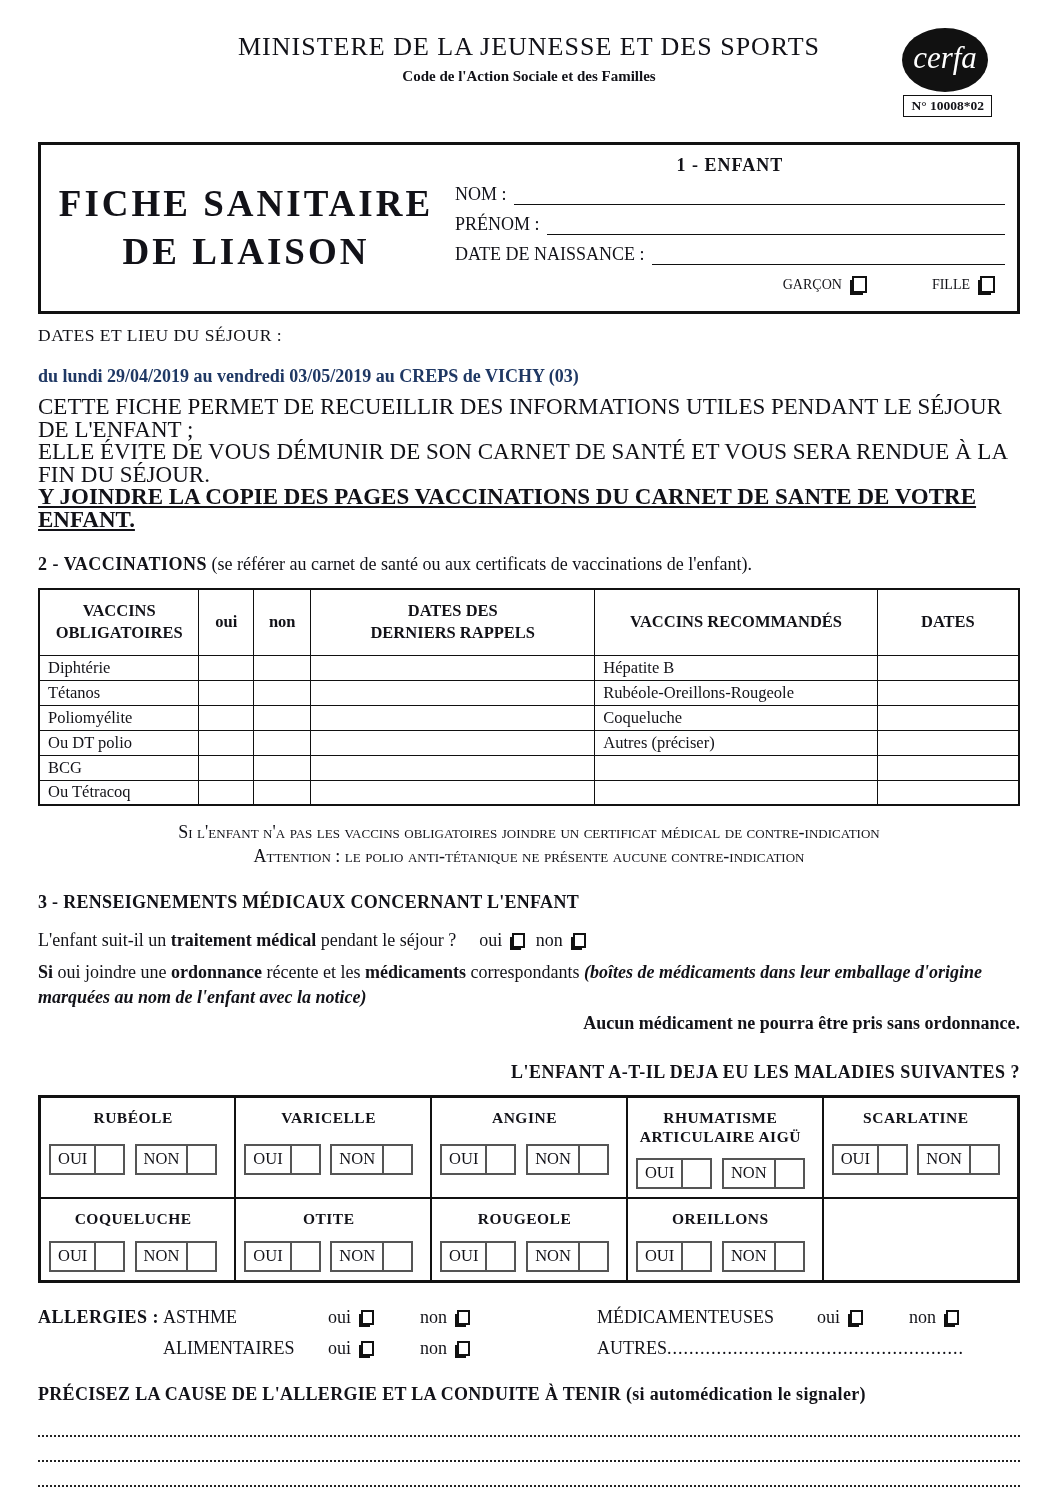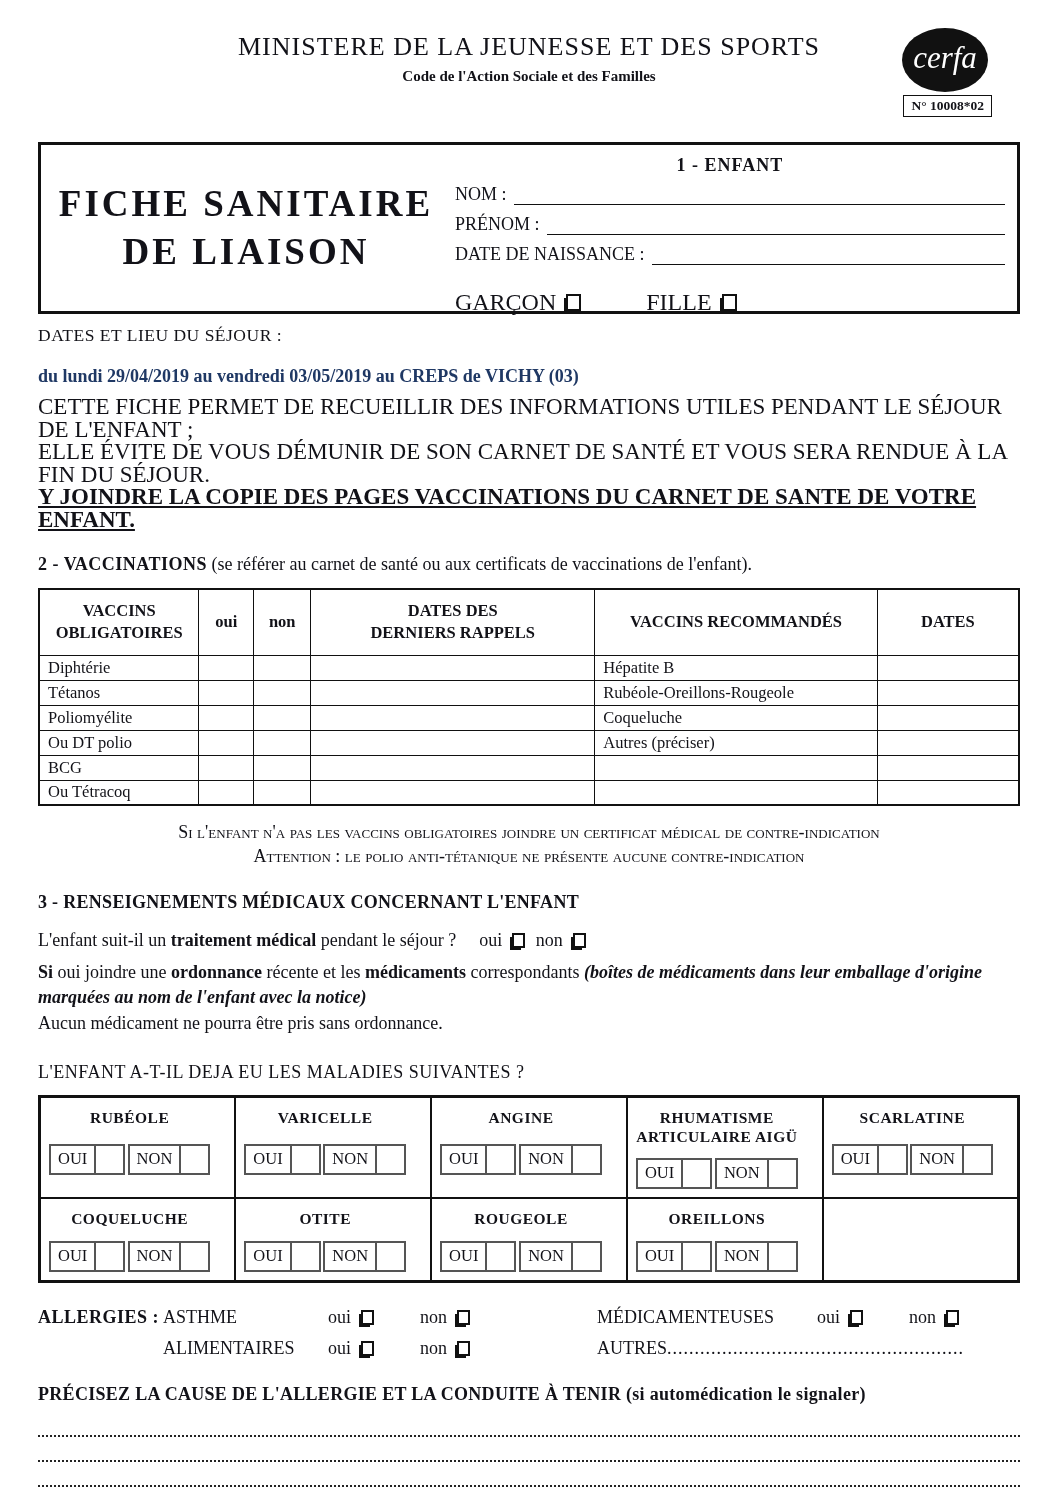--- a/index.html
+++ b/index.html
@@ -30,21 +30,21 @@
 
   
   .enfant-box { border:3px solid #111; height:172px; display:flex; }
   .box-left { width:42%; display:flex; flex-direction:column; justify-content:center; align-items:center; }
   .big-title { font-size:37px; font-weight:bold; letter-spacing:3px; line-height:1.3; text-align:center; }
   .box-right { width:58%; padding:10px 12px 8px 4px; display:flex; flex-direction:column; }
   .sec1-heading { font-size:18px; font-weight:bold; letter-spacing:1px; margin-bottom:8px;text-align:center; }
   .field { display:flex; align-items:flex-end; margin-bottom:9px; font-size:18px; }
   .flabel { white-space:nowrap; }
   .fline { flex:1; border-bottom:1.8px solid #111; height:18px; margin-left:8px; }
-  .sex-row { display:flex; align-items:center; font-size:24px; margin-top:15px; }
+  .sex-row { display:flex; align-items:center; font-size:14px; margin-top:2px;justify-content:flex-end; }
 
   
   .cb {
     display:inline-block; width:13px; height:15px;
     border:2.2px solid #111; background:#fff;
     box-shadow:-3px 3px 0 -1px #111;
     margin:0 6px 0 10px; vertical-align:-2px;
   }
   .cb-lg { width:15px; height:17px; margin:0 10px; }
 
@@ -65,27 +65,27 @@
   table.vacc td { height:25px; padding:1px 8px; vertical-align:middle; }
   table.vacc td.empty { padding:0; }
 
   .notes { text-align:center; font-variant:small-caps; font-size:18px; margin-top:14px; line-height:24px; }
 
   
   .sec3 { margin-top:24px; font-weight:bold; letter-spacing:.3px; }
   .question { margin-top:17px; font-size:18px; }
   .sioui { margin-top:9px; font-size:18px; line-height:25px; }
   .bi { font-weight:bold; font-style:italic; }
-  .centered { text-align:left; font-size:18px; }
+  .centered { text-align:right; font-size:18px;font-weight:bold; }
   .aucun { margin-top:3px; }
   .maladies-q { margin-top:28px; letter-spacing:.5px; }
 
   
   table.mal { width:100%; border-collapse:collapse; margin-top:12px; border:3px solid #111; }
-  table.mal td { border:2px solid #111; width:20%; text-align:center; vertical-align:top; padding:10px 22px 8px 6px; }
+  table.mal td { border:2px solid #111; width:20%; text-align:center; vertical-align:top; padding:10px 15px 8px 6px; }
   table.mal tr.r1 td { height:93px; }
   table.mal tr.r2 td { height:74px; }
   .mal-label { font-weight:bold; font-size:15.5px; letter-spacing:.5px; white-space:pre-line; min-height:24px; line-height:19px; }
   .mal-boxes { margin-top:12px; display:flex; justify-content:space-between; padding:0 2px; }
   tr.r2 .mal-boxes { margin-top:8px; }
   .ouinon { display:inline-flex; border:2px solid #555; height:31px; background:#fff; }
   .ouinon .lbl { padding:3px 7px 0 7px; border-right:2px solid #555; font-size:16.5px; }
   .ouinon .blank { width:27px; }
 
   

